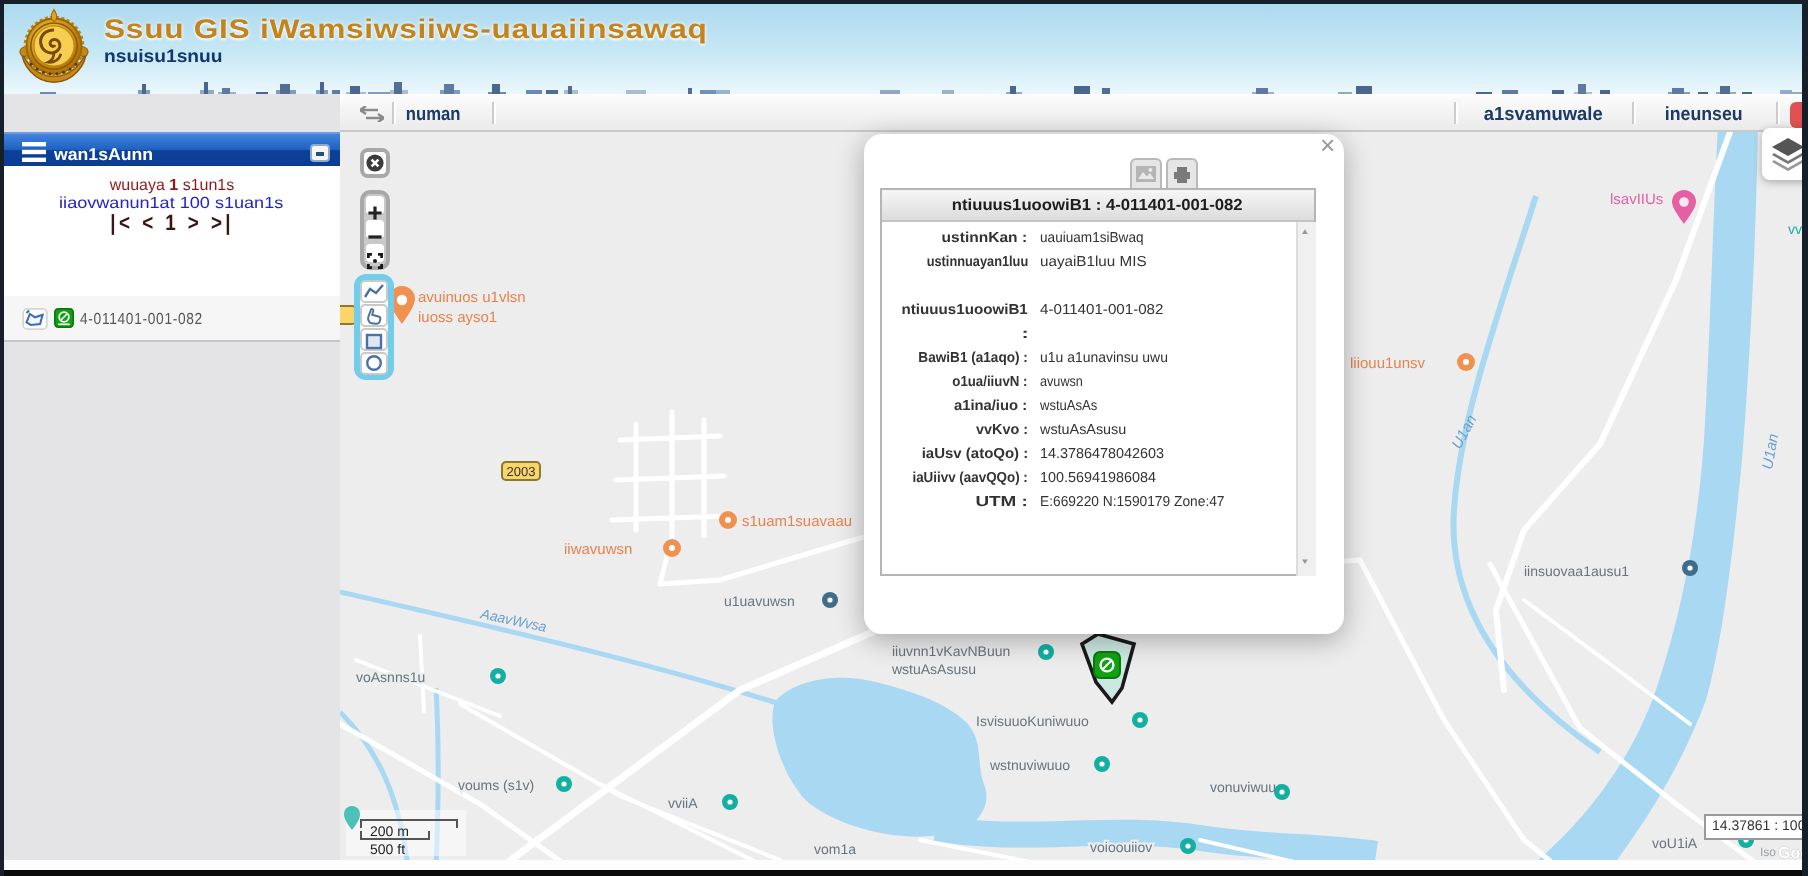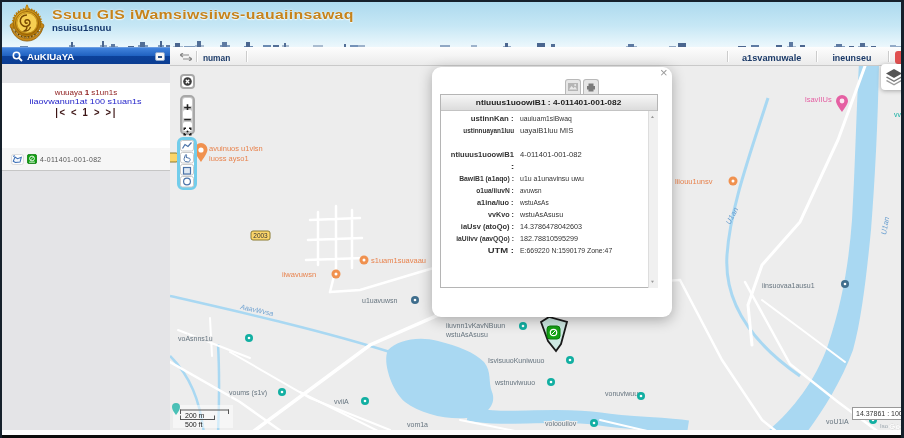--- a/index.html
+++ b/index.html
@@ -407,27 +407,28 @@
 <div class="msep abs" style="left:888px"></div>
 <svg class="abs" style="left:180px;top:53px" width="12" height="8" viewBox="0 0 12 8">
   <path d="M3,0 L0,2 L3,4 M0,2 H9 M9,4 L12,6 L9,8 M12,6 H3" stroke="#8a8a8a" stroke-width="1.2" fill="none"></path>
 </svg>
 <div class="mlink abs" style="left:188px;width:58px"><span class="pt" id="t3" style="transform:scaleX(0.879);transform-origin:50% 50%">numan</span></div>
 <div class="mlink abs" style="left:727px;width:89px"><span class="pt" id="t4" style="transform:scaleX(0.971);transform-origin:50% 50%">a1svamuwale</span></div>
 <div class="mlink abs" style="left:816px;width:72px"><span class="pt" id="t5" style="transform:scaleX(0.933);transform-origin:50% 50%">ineunseu</span></div>
 <div id="redbtn" class="abs"></div>
 
 <div id="sidebar" class="abs">
-  <div class="sbar abs" style="top:0">
-    <svg class="abs" style="left:10px;top:3px" width="11" height="11" viewBox="0 0 11 11">
-      <circle cx="4.5" cy="4.5" r="3.2" fill="none" stroke="#fff" stroke-width="1.6"></circle>
-      <line x1="7" y1="7" x2="10" y2="10" stroke="#fff" stroke-width="1.8"></line>
+  <div class="sbar abs" style="top:19px">
+    <svg class="abs" style="left:9px;top:4px" width="12" height="10" viewBox="0 0 12 10">
+      <rect x="0" y="0" width="12" height="2.2" fill="#fff"></rect>
+        <rect x="0" y="3.9" width="12" height="2.2" fill="#fff"></rect>
+        <rect x="0" y="7.8" width="12" height="2.2" fill="#fff"></rect>
     </svg>
-    <div class="sbartxt abs" style="left:25px;top:4px"><span class="pt" id="t6" style="transform:scaleX(1.128);transform-origin:0 50%">AuKIUaYA</span></div>
-    <div class="minusbox abs" style="left:153px;top:4px"></div>
+    <div class="sbartxt abs" style="left:25px;top:5px"><span class="pt" id="t7" style="transform:scaleX(1.038);transform-origin:0 50%">wan1sAunn</span></div>
+    <div class="minusbox abs" style="left:153px;top:5px"></div>
   </div>
   <div id="resinfo" class="abs">
     <div class="cline abs" style="top:5px;color:#8d1a1a"><span class="pt" id="t8">wuuaya <b>1</b> s1un1s</span></div>
     <div class="cline abs" style="top:14px;color:#2323ca"><span class="pt" id="t9" style="transform:scaleX(1.13);transform-origin:50% 50%">iiaovwanun1at 100 s1uan1s</span></div>
     <div id="pager" class="abs" style="top:23px"><span class="pt" id="t10" style="transform:scaleX(0.857);transform-origin:50% 50%">|&lt; &lt; 1 &gt; &gt;|</span></div>
   </div>
   <div id="resrow" class="abs">
     <svg class="abs" style="left:9px;top:6px" width="13" height="11" viewBox="0 0 15 13">
       <rect x="0.5" y="0.5" width="14" height="12" rx="2.5" fill="#fdfdfd" stroke="#d5d5d5"></rect>
       <path d="M2.5,3 L4,1.5 M2.5,8.5 L4.5,3.5 L7.5,5.5 L12,4 L10.5,9.5 L5,10 Z" fill="#f3f7fc" stroke="#3a6db5" stroke-width="1.2"></path>
@@ -537,21 +538,21 @@
       <div class="prow abs" style="top:99px">
           <span class="plab"><span class="pt" id="u9">vvKvo :</span></span>
           <span class="pval"><span class="pt" id="v9">wstuAsAsusu</span></span>
         </div>
       <div class="prow abs" style="top:111px">
           <span class="plab"><span class="pt" id="u10" style="transform:scaleX(1.042);transform-origin:100% 50%">iaUsv (atoQo) :</span></span>
           <span class="pval"><span class="pt" id="v10">14.3786478042603</span></span>
         </div>
       <div class="prow abs" style="top:123px">
           <span class="plab"><span class="pt" id="u11" style="transform:scaleX(0.932);transform-origin:100% 50%">iaUiivv (aavQQo) :</span></span>
-          <span class="pval"><span class="pt" id="v11">182.78810595299</span></span>
+          <span class="pval"><span class="pt" id="v11">100.56941986084</span></span>
         </div>
       <div class="prow abs" style="top:135px">
           <span class="plab"><span class="pt" id="u12" style="transform:scaleX(1.316);transform-origin:100% 50%">UTM :</span></span>
           <span class="pval"><span class="pt" id="v12" style="transform:scaleX(0.958);transform-origin:0 50%">E:669220 N:1590179 Zone:47</span></span>
         </div>
     </div>
     <div id="pscroll" class="abs">
       <div class="chev" style="top:2px">▲</div>
       <div class="chev" style="top:167px">▼</div>
     </div>

